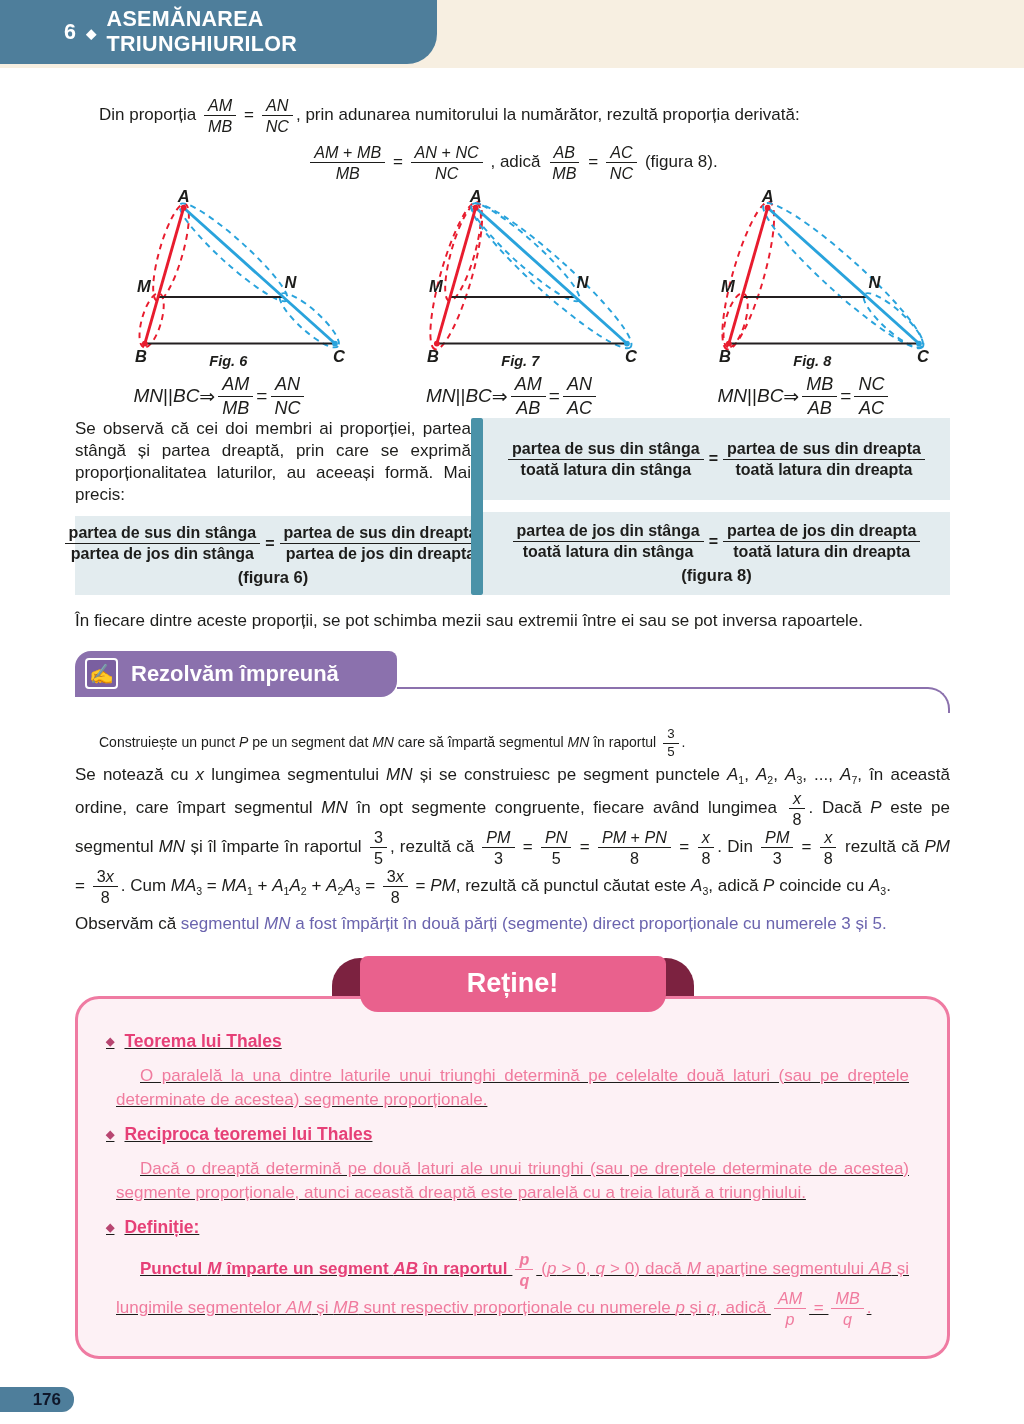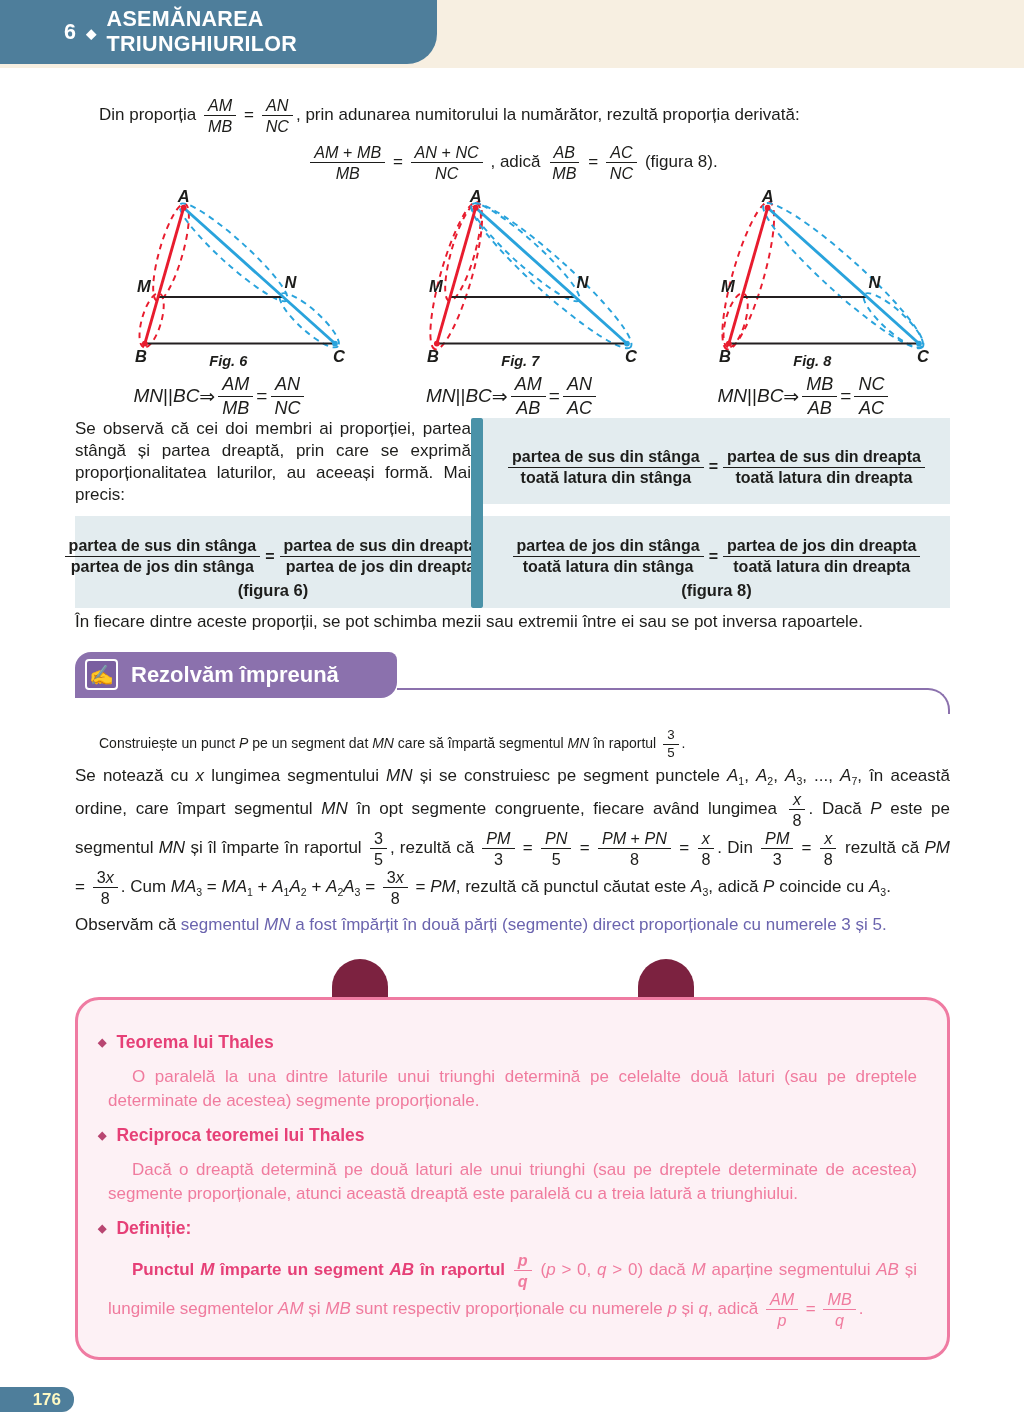--- a/index.html
+++ b/index.html
@@ -40,28 +40,28 @@
   .rd { fill:#e81c2e; } .bd { fill:#29a3dc; }
   .vl  { font-size:17px; font-style:italic; font-weight:bold; fill:#1d1d1b; font-family:"Liberation Sans",sans-serif; }
   .cap { font-size:15px; font-style:italic; font-weight:bold; fill:#1d1d1b; font-family:"Liberation Sans",sans-serif; }
   .mid { text-anchor:middle; }
   .fig-formula { font-size:19px; margin-top:4px; display:flex; align-items:center; white-space:nowrap; }
 
   
   .obs { display:grid; grid-template-columns:396px 12px 1fr; margin-top:0; }
   .obs-left { display:flex; flex-direction:column; }
   .obs-left > p { font-size:17px; text-align:justify; margin:0 0 10px; line-height:1.3; }
-  .prop-box { background:#e3ecef; padding:21px 6px 8px; }
+  .prop-box { background:#e3ecef; padding:8px 6px 8px; }
   .bx-eq { display:flex; justify-content:center; align-items:center; font-weight:bold; font-size:16px; }
   .bx-eq .fr { font-size:16px; margin:0 5px; }
   .bx-cap { text-align:center; font-weight:bold; font-size:16.5px; margin-top:5px; }
   .divider { background:#4a92a8; border-radius:2px; }
   .obs-right { display:flex; flex-direction:column; gap:12px; }
   .obs-right .prop-box { flex:1; display:flex; flex-direction:column; justify-content:center; }
-  .note-line { font-size:17px; margin:4px 0 0; }
+  .note-line { font-size:17px; margin:16px 0 0; }
 
   
   .solve-row { display:flex; margin-top:20px; }
   .solve-banner { width:322px; height:46px; background:#8b71ad; border-radius:16px 8px 16px 0;
                   display:flex; align-items:center; gap:13px; padding-left:10px; }
   .solve-icon { width:33px; height:31px; border:2px solid #fff; border-radius:4px; color:#fff;
                 display:flex; align-items:center; justify-content:center; font-size:20px; background:#7a5fa0; }
   .solve-title { color:#fff; font-weight:bold; font-size:22px; }
   .solve-tail { flex:1; height:26px; border-top:2.5px solid #8b71ad; border-right:2.5px solid #8b71ad;
                 border-top-right-radius:22px; margin-top:36px; }
@@ -79,29 +79,29 @@
   
   .retine-wrap { position:relative; margin-top:62px; }
   .fold { position:absolute; top:-38px; width:56px; height:38px; background:#7c2240;
           border-radius:28px 28px 0 0; z-index:0; }
   .fold.l { left:calc(50% - 181px); }
   .fold.r { left:calc(50% + 125px); }
   .ribbon { position:absolute; top:-40px; left:50%; transform:translateX(-50%); width:306px; height:56px;
             background:#e9618d; border-radius:8px 8px 18px 18px; z-index:2; display:flex; align-items:center;
             justify-content:center; color:#fff; font-weight:bold; font-size:27px; }
   .retine-box { position:relative; z-index:1; background:#fdf1f5; border:3px solid #ef7ba2;
-                border-radius:24px; padding:28px 18px 16px; }
+                border-radius:24px; padding:28px 26px 16px;text-decoration:underline; }
   .b-title { margin:4px 0 2px; font-size:17.5px; font-weight:bold; color:#e64077; }
   .b-title .diamond { font-size:11px; color:#b84671; margin:0 10px 0 2px; vertical-align:2px; }
   .b-body { margin:12px; font-size:17px; color:#f07b9e; text-align:justify; text-indent:24px; line-height:1.42; }
   .b-body b, .b-body b i { color:#e64077; }
 
   
   .page-badge { position:absolute; left:0; bottom:12px; width:74px; height:25px; background:#4e7e9b;
-                border-radius:0 12px 12px 0; color:#fef9c3; font-weight:bold; font-size:17px;
+                border-radius:0 12px 12px 0; color:#0f172a; font-weight:bold; font-size:17px;
                 display:flex; align-items:center; justify-content:flex-end; padding-right:13px; }
 </style>
 </head>
 <body>
 
 <div class="page">
 
   <div class="top-strip"></div>
   <div class="chapter-tab">
     <span>6</span>
@@ -317,20 +317,21 @@
           </span>. Cum <span><i>MA</i><sub>3</sub></span> = <span><i>MA</i><sub>1</sub></span> + <span><i>A</i><sub>1</sub></span><span><i>A</i><sub>2</sub></span> + <span><i>A</i><sub>2</sub></span><span><i>A</i><sub>3</sub></span> = <span class="fr">
             <span class="n">3<i>x</i></span>
             <span class="d">8</span>
           </span> = <i>PM</i>, rezultă că punctul căutat este <span><i>A</i><sub>3</sub></span>, adică <i>P</i> coincide cu <span><i>A</i><sub>3</sub></span>.</p>
       <p class="p-conclusion">Observăm că <span class="violet">segmentul <i>MN</i> a fost împărțit în două părți (segmente) direct proporționale cu numerele 3 și 5.</span></p>
     </div>
 
     <div class="retine-wrap">
       <div class="fold l"></div>
       <div class="fold r"></div>
+      <div class="ribbon">Reține!</div>
       <div class="retine-box">
 
         <p class="b-title"><span class="diamond">◆</span><span>Teorema lui Thales</span></p>
         <p class="b-body">O paralelă la una dintre laturile unui triunghi determină pe celelalte două laturi (sau pe dreptele determinate de acestea) segmente proporționale.</p>
 
         <p class="b-title"><span class="diamond">◆</span><span>Reciproca teoremei lui Thales</span></p>
         <p class="b-body">Dacă o dreaptă determină pe două laturi ale unui triunghi (sau pe dreptele determinate de acestea) segmente proporționale, atunci această dreaptă este paralelă cu a treia latură a triunghiului.</p>
 
         <p class="b-title"><span class="diamond">◆</span><span>Definiție:</span></p>
         <p class="b-body"><b>Punctul <b style="font-style: italic;">M</b> împarte un segment <b style="font-style: italic;">AB</b> în raportul </b><span class="fr bold">

